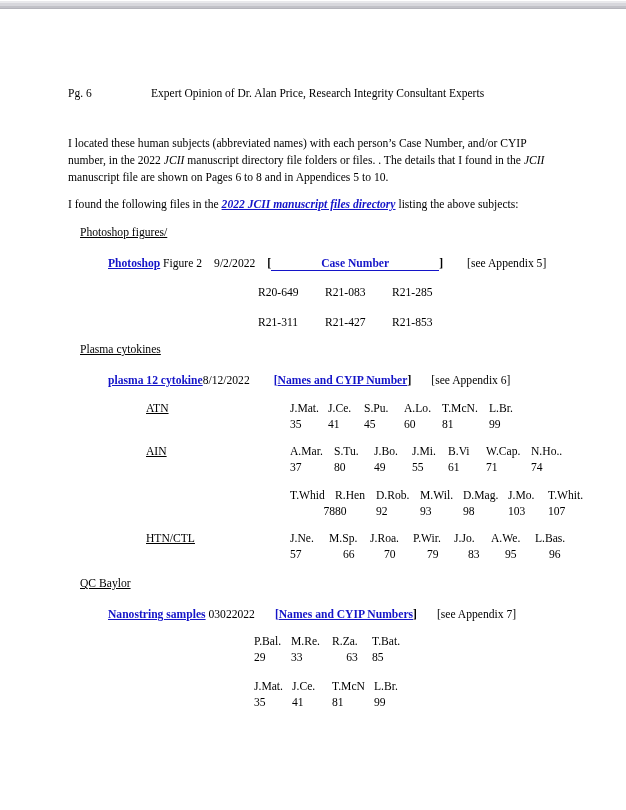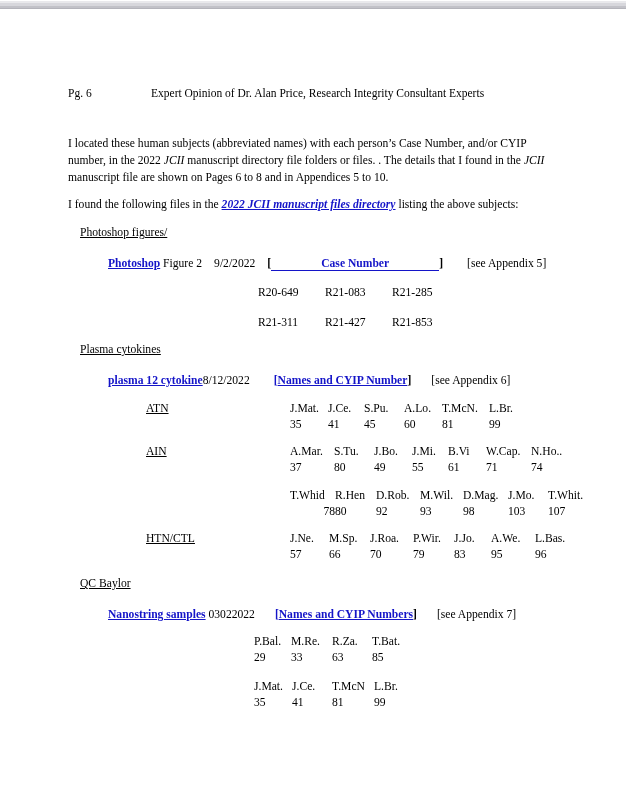--- a/index.html
+++ b/index.html
@@ -194,33 +194,33 @@
       <div class="cols" style="left:144px;">
         <div class="row-names"><span class="cell" style="width:45px;">T.Whid</span><span class="cell" style="width:41px;">R.Hen</span><span class="cell" style="width:44px;">D.Rob.</span><span class="cell" style="width:43px;">M.Wil.</span><span class="cell" style="width:45px;">D.Mag.</span><span class="cell" style="width:40px;">J.Mo.</span><span class="cell" style="width:44px;">T.Whit.</span></div>
         <div class="row-vals"><span class="cell" style="width:45px;text-align:right;">78</span><span class="cell" style="width:41px;">80</span><span class="cell" style="width:44px;">92</span><span class="cell" style="width:43px;">93</span><span class="cell" style="width:45px;">98</span><span class="cell" style="width:40px;">103</span><span class="cell" style="width:44px;">107</span></div>
       </div>
     </div>
 
     <div class="tbl" style="top:521px; left:78px; width:420px; height:34px;">
       <span class="lbl">HTN/CTL</span>
       <div class="cols" style="left:144px;">
         <div class="row-names"><span class="cell" style="width:39px;">J.Ne.</span><span class="cell" style="width:41px;">M.Sp.</span><span class="cell" style="width:43px;">J.Roa.</span><span class="cell" style="width:41px;">P.Wir.</span><span class="cell" style="width:37px;">J.Jo.</span><span class="cell" style="width:44px;">A.We.</span><span class="cell" style="width:40px;">L.Bas.</span></div>
-        <div class="row-vals"><span class="cell" style="width:39px;">57</span><span class="cell" style="width:41px;">66</span><span class="cell" style="width:43px;">70</span><span class="cell" style="width:41px;">79</span><span class="cell" style="width:37px;">83</span><span class="cell" style="width:44px;">95</span><span class="cell" style="width:40px;">96</span></div>
+        <div class="row-vals"><span class="cell" style="width:39px;">57</span><span class="cell" style="width:41px;margin-left:14px;">66</span><span class="cell" style="width:43px;">70</span><span class="cell" style="width:41px;">79</span><span class="cell" style="width:37px;">83</span><span class="cell" style="width:44px;">95</span><span class="cell" style="width:40px;">96</span></div>
       </div>
     </div>
 
     <div class="section-head sec-qc">QC Baylor </div>
 
     <div class="entry entry-nano"><span class="blue-bu">Nanostring samples</span><span>&nbsp;</span><span>03022022</span><span class="sp-b"></span><span class="blue-b">[</span><span class="blue-bu">Names and CYIP Numbers</span><span class="brk">]</span><span class="sp-b"></span><span>[see Appendix 7]</span></div>
 
     <div class="tbl" style="top:624px; left:78px; width:300px; height:34px;">
       <span class="lbl"></span>
       <div class="cols" style="left:108px;">
         <div class="row-names"><span class="cell" style="width:37px;">P.Bal.</span><span class="cell" style="width:41px;">M.Re.</span><span class="cell" style="width:40px;">R.Za.</span><span class="cell" style="width:40px;">T.Bat.</span></div>
-        <div class="row-vals"><span class="cell" style="width:37px;">29</span><span class="cell" style="width:41px;">33</span><span class="cell" style="width:40px;">63</span><span class="cell" style="width:40px;">85</span></div>
+        <div class="row-vals"><span class="cell" style="width:37px;">29</span><span class="cell" style="width:41px;">33</span><span class="cell" style="width:40px;text-align:center;">63</span><span class="cell" style="width:40px;">85</span></div>
       </div>
     </div>
 
     <div class="tbl" style="top:669px; left:78px; width:300px; height:34px;">
       <span class="lbl"></span>
       <div class="cols" style="left:108px;">
         <div class="row-names"><span class="cell" style="width:38px;">J.Mat.</span><span class="cell" style="width:40px;">J.Ce.</span><span class="cell" style="width:42px;">T.McN</span><span class="cell" style="width:40px;">L.Br.</span></div>
         <div class="row-vals"><span class="cell" style="width:38px;">35</span><span class="cell" style="width:40px;">41</span><span class="cell" style="width:42px;">81</span><span class="cell" style="width:40px;">99</span></div>
       </div>
     </div>

